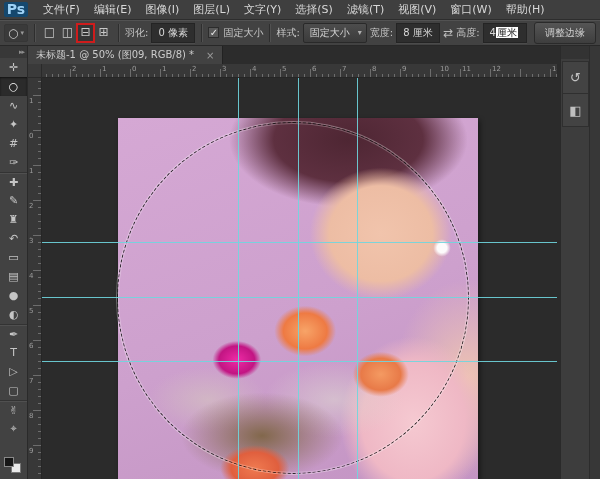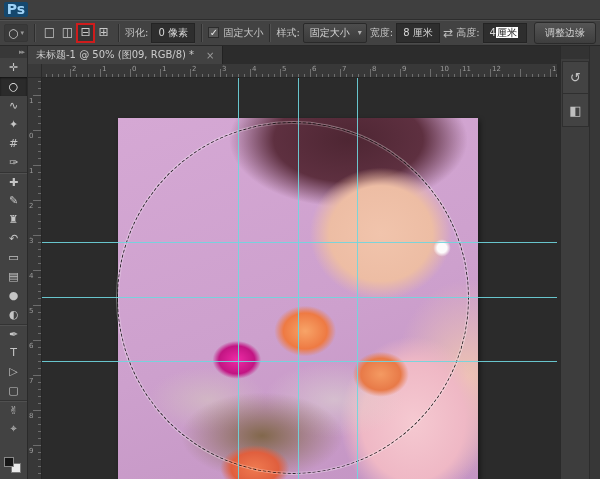--- a/index.html
+++ b/index.html
@@ -109,20 +109,32 @@
   #dock-strip { position:absolute; right:0; top:0; width:11px; height:100%; background:#373737;
     border-left:1px solid #2c2c2c; }
 </style>
 </head>
 <body>
 
 <div id="app">
 
   <div id="menu-bar">
     <div id="ps-logo">Ps</div>
+    <div id="menu-items" style="display: flex;">
+        <div class="menu-item">文件(F)</div>
+        <div class="menu-item">编辑(E)</div>
+        <div class="menu-item">图像(I)</div>
+        <div class="menu-item">图层(L)</div>
+        <div class="menu-item">文字(Y)</div>
+        <div class="menu-item">选择(S)</div>
+        <div class="menu-item">滤镜(T)</div>
+        <div class="menu-item">视图(V)</div>
+        <div class="menu-item">窗口(W)</div>
+        <div class="menu-item">帮助(H)</div>
+      </div>
   </div>
 
   <div id="options-bar">
     <div id="tool-preset">
       <span class="glyph">○</span>
       <span class="caret">▾</span>
     </div>
     <div class="sep"></div>
     <div id="mode-group">
       <span class="mode-btn">□</span>

